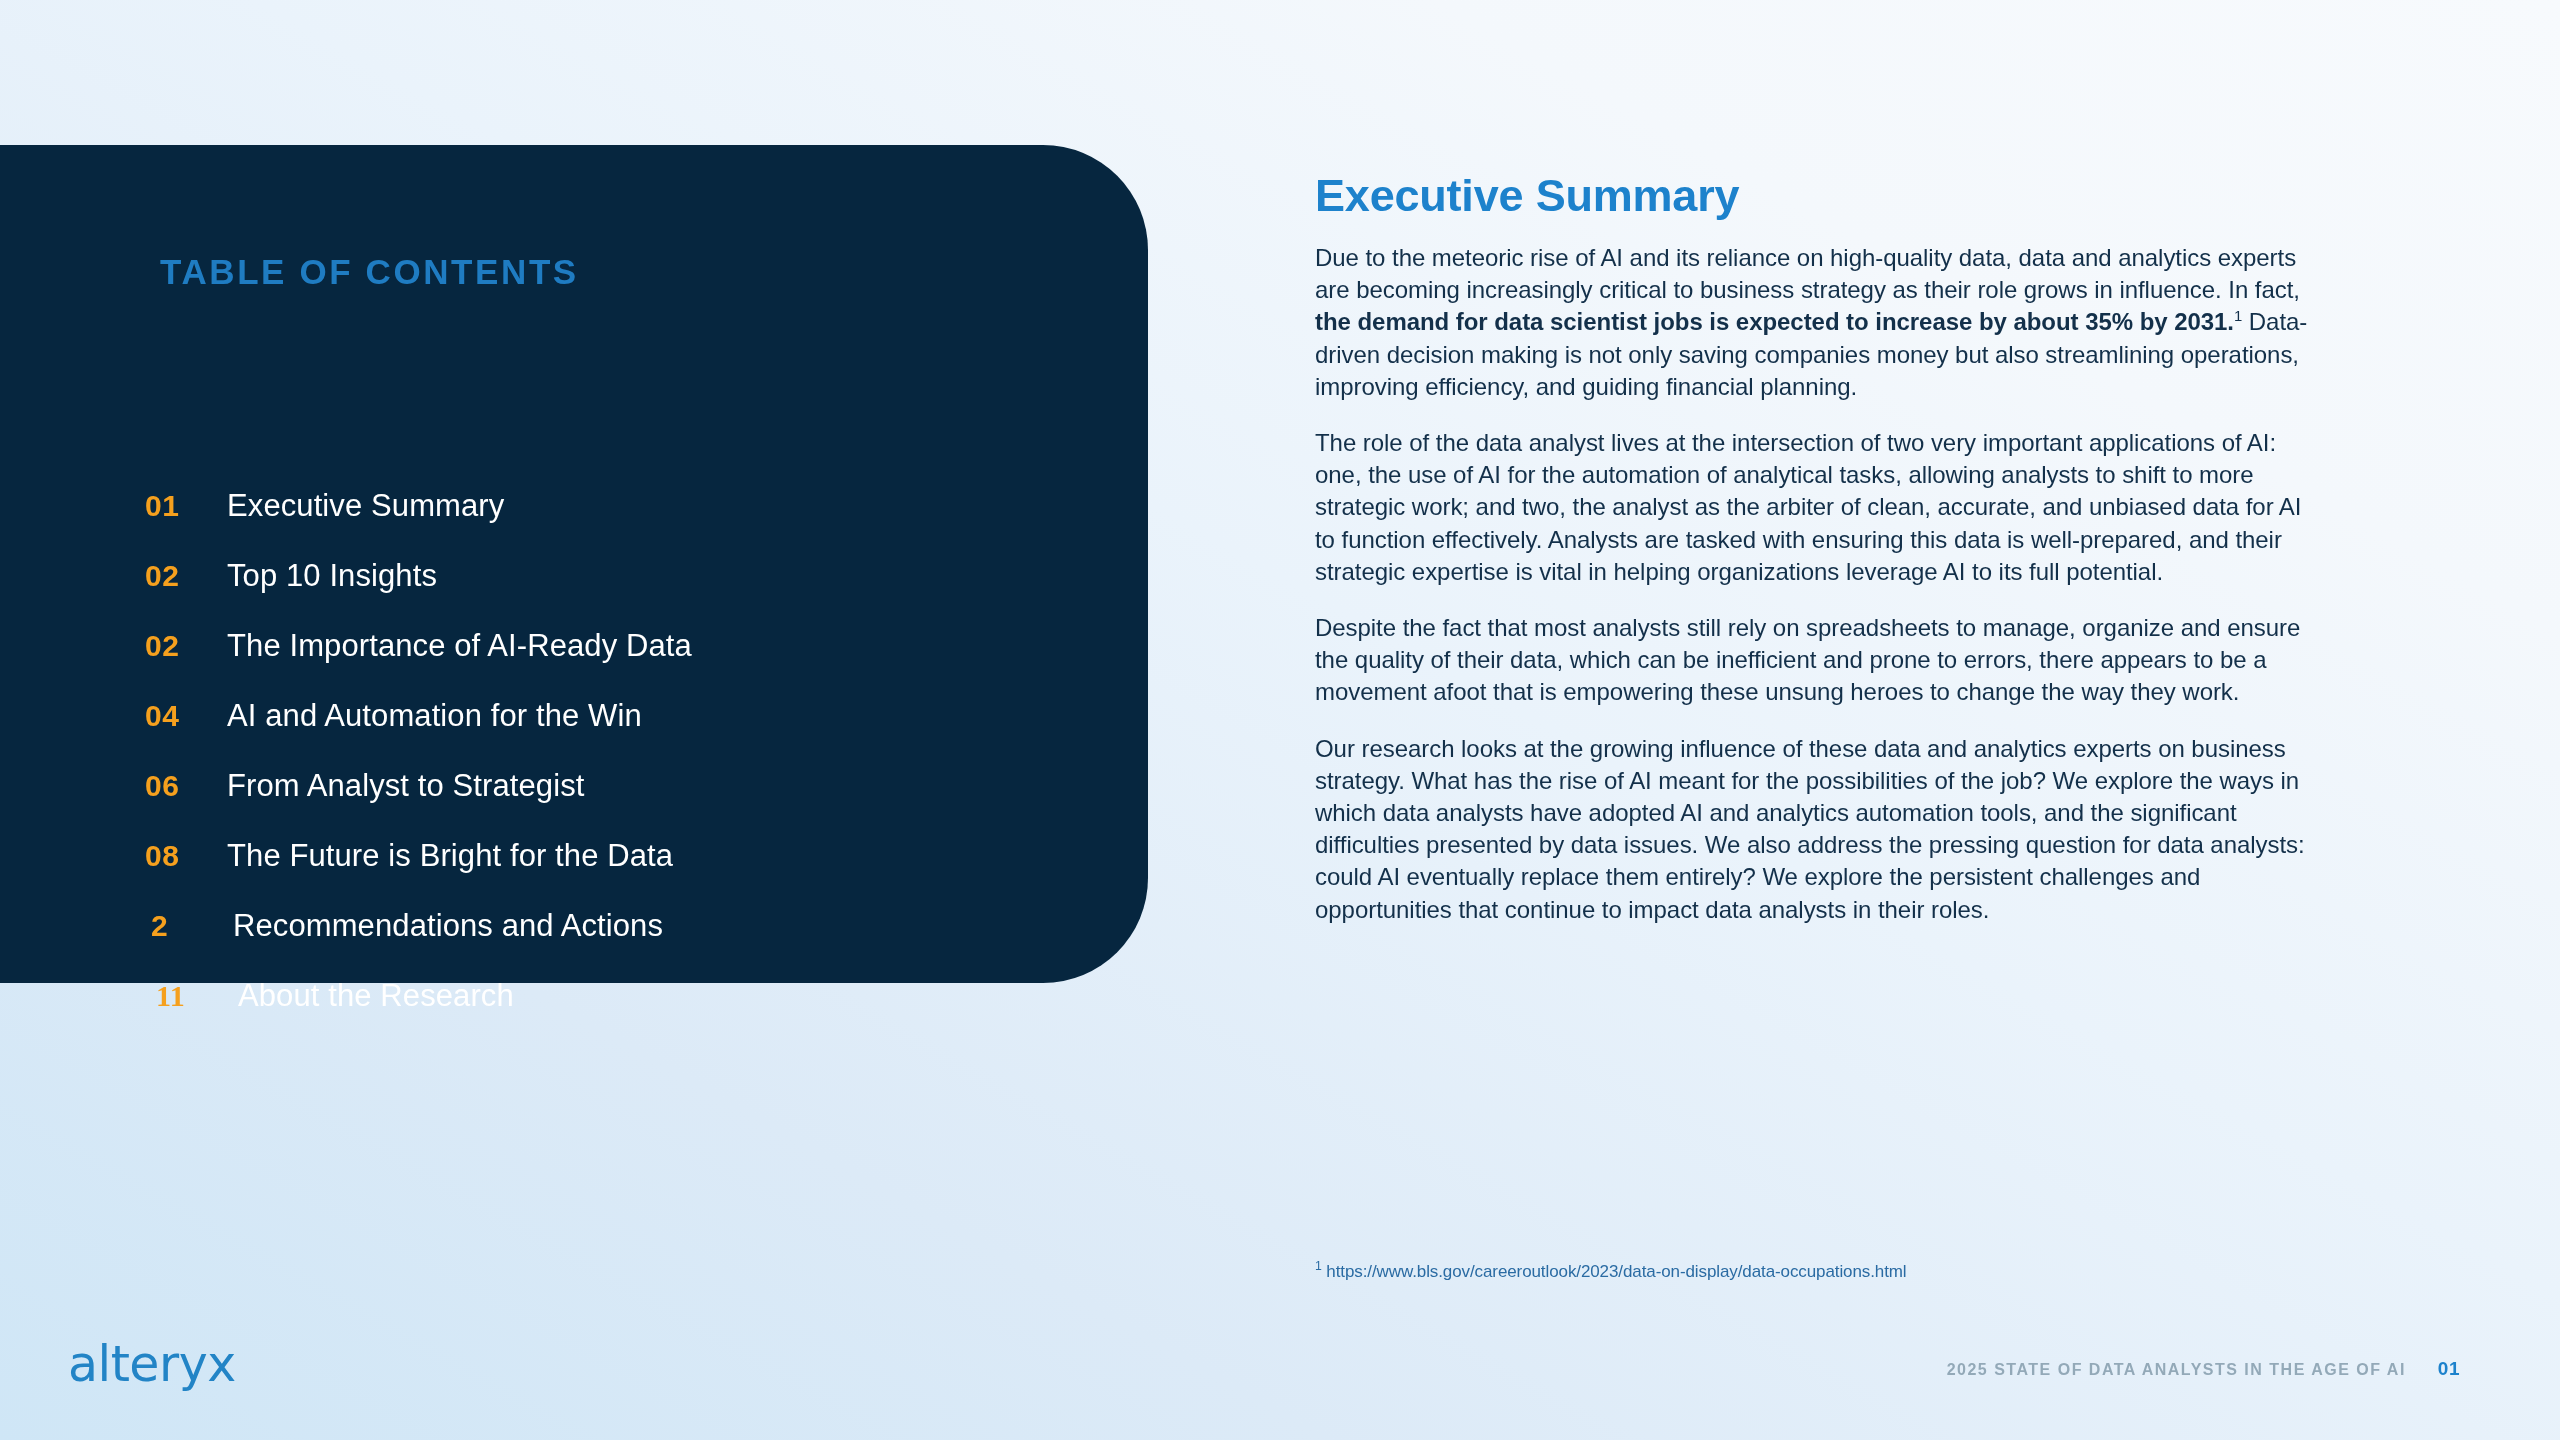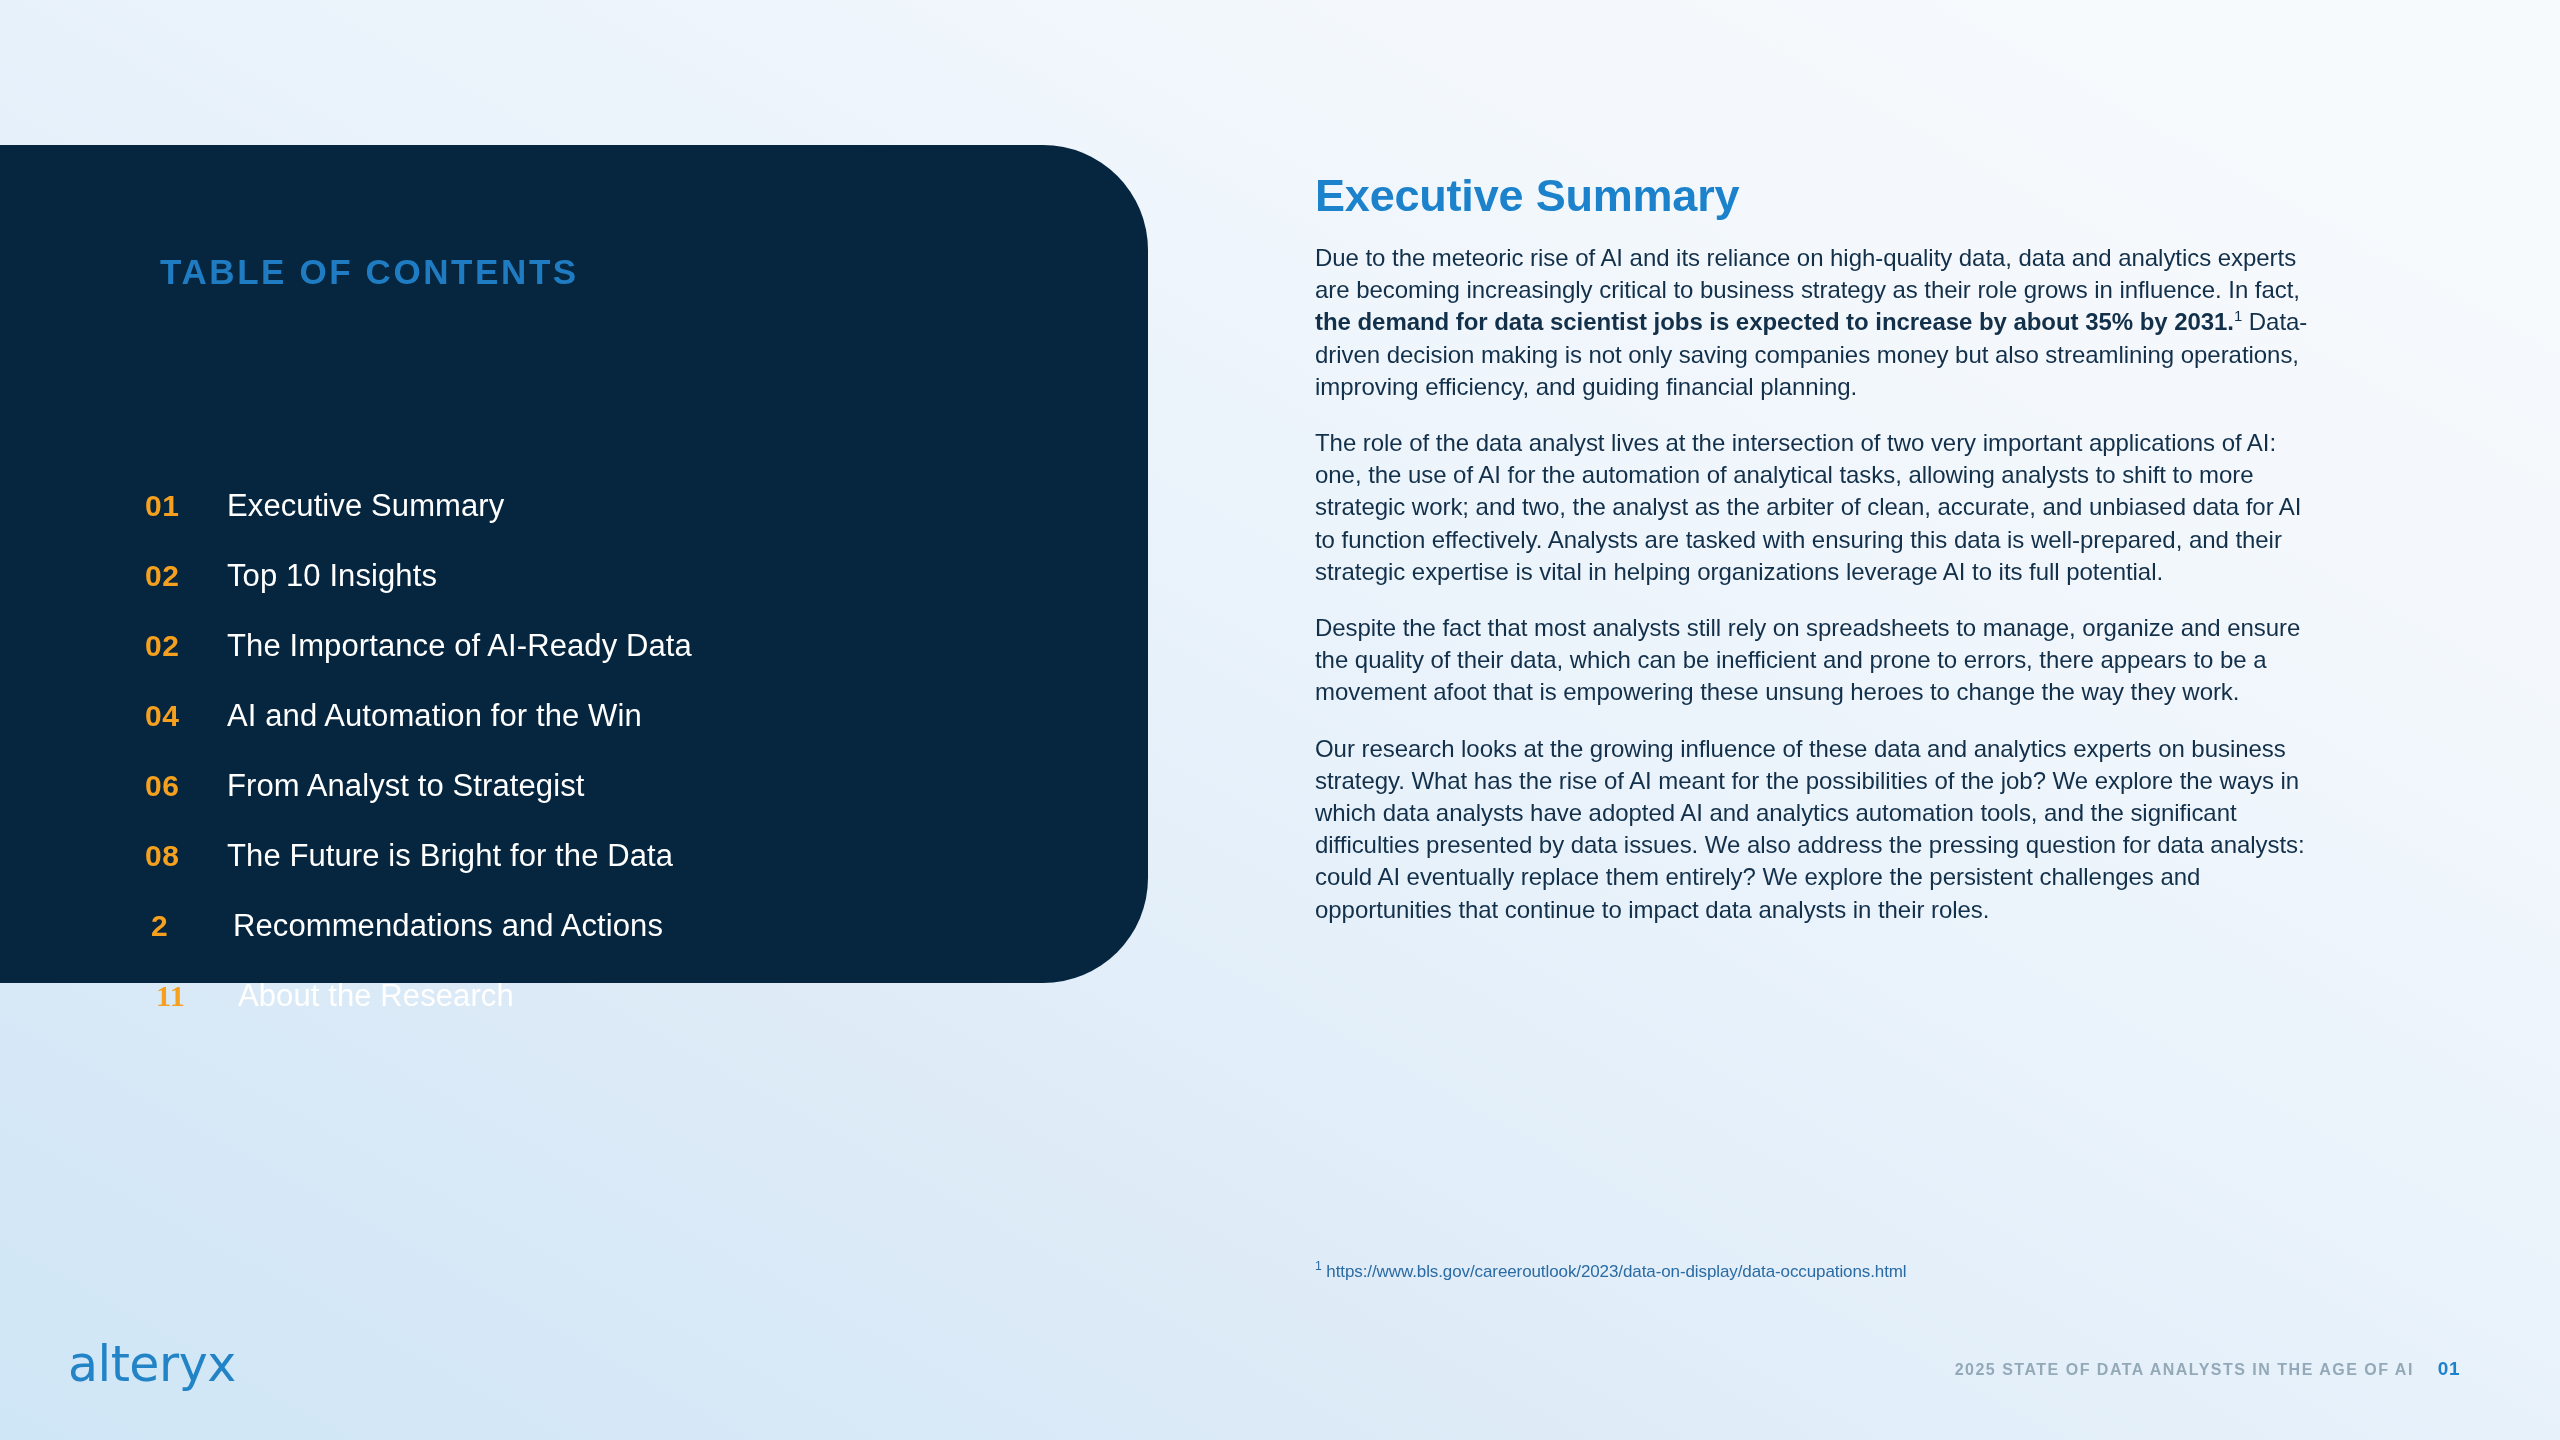--- a/index.html
+++ b/index.html
@@ -161,21 +161,21 @@
     letter-spacing: -0.5px;
     font-family: "DejaVu Sans", sans-serif;
   }
 
   .footer-right {
     position: absolute;
     right: 100px;
     top: 1358px;
     display: flex;
     align-items: baseline;
-    gap: 24px;
+    gap: 32px;
   }
 
   .footer-doc-title {
     color: #93a9b8;
     font-size: 16px;
     font-weight: bold;
     letter-spacing: 1.5px;
   }
 
   .footer-page-num {

